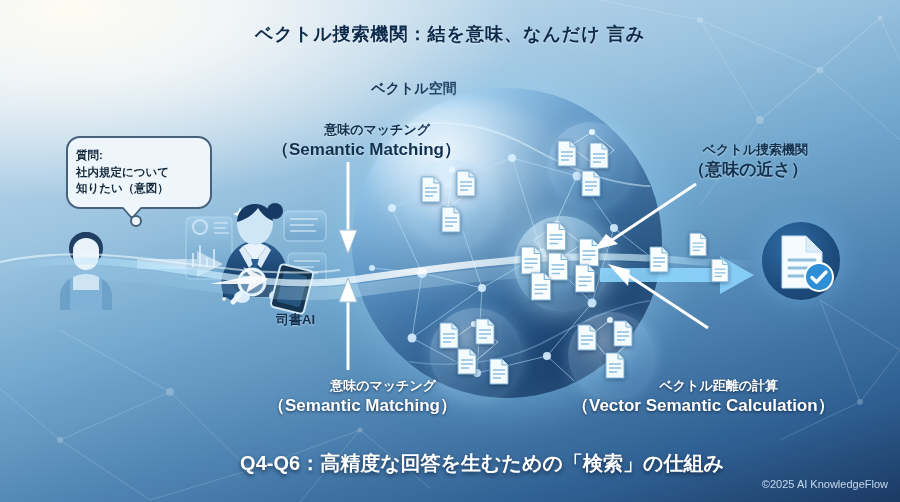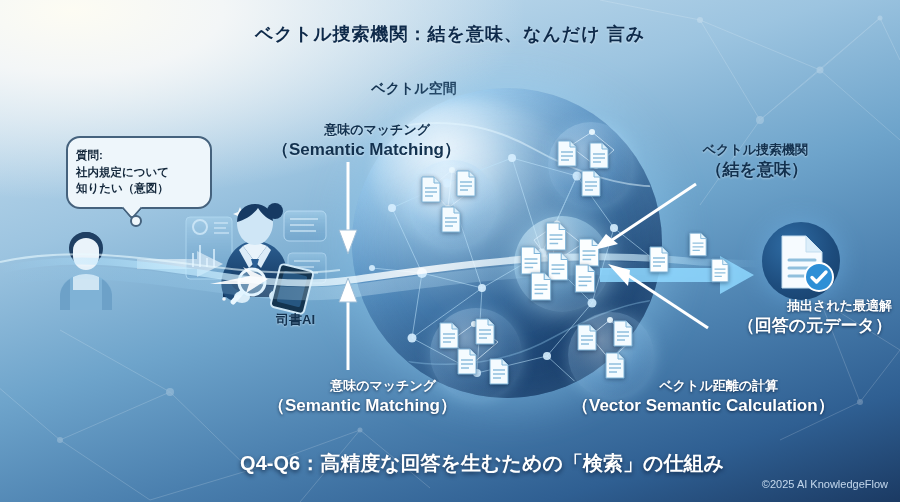--- a/index.html
+++ b/index.html
@@ -527,27 +527,23 @@
   <div class="lbl dark" style="left:272px;top:122px;width:158px;">
     <span class="jp">意味のマッチング</span>
     <span class="en">（Semantic Matching）</span>
   </div>
   <div class="lbl light" style="left:268px;top:378px;width:168px;">
     <span class="jp">意味のマッチング</span>
     <span class="en">（Semantic Matching）</span>
   </div>
   <div class="lbl dark" style="left:636px;top:142px;width:172px;">
     <span class="jp">ベクトル捜索機関</span>
-    <span class="en">（結を意味）</span>
+    <span class="en">（意味の近さ）</span>
   </div>
   <div class="lbl light" style="left:572px;top:378px;width:206px;">
     <span class="jp">ベクトル距離の計算</span>
     <span class="en">（Vector Semantic Calculation）</span>
   </div>
-  <div class="lbl light" style="left:726px;top:298px;width:166px;">
-    <span class="jp">抽出された最適解</span>
-    <span class="en">（回答の元データ）</span>
-  </div>
 
   <div id="caption">Q4-Q6：高精度な回答を生むための「検索」の仕組み</div>
   <div id="copyright">©2025 AI KnowledgeFlow</div>
 
 </div>
 
 </body></html>

